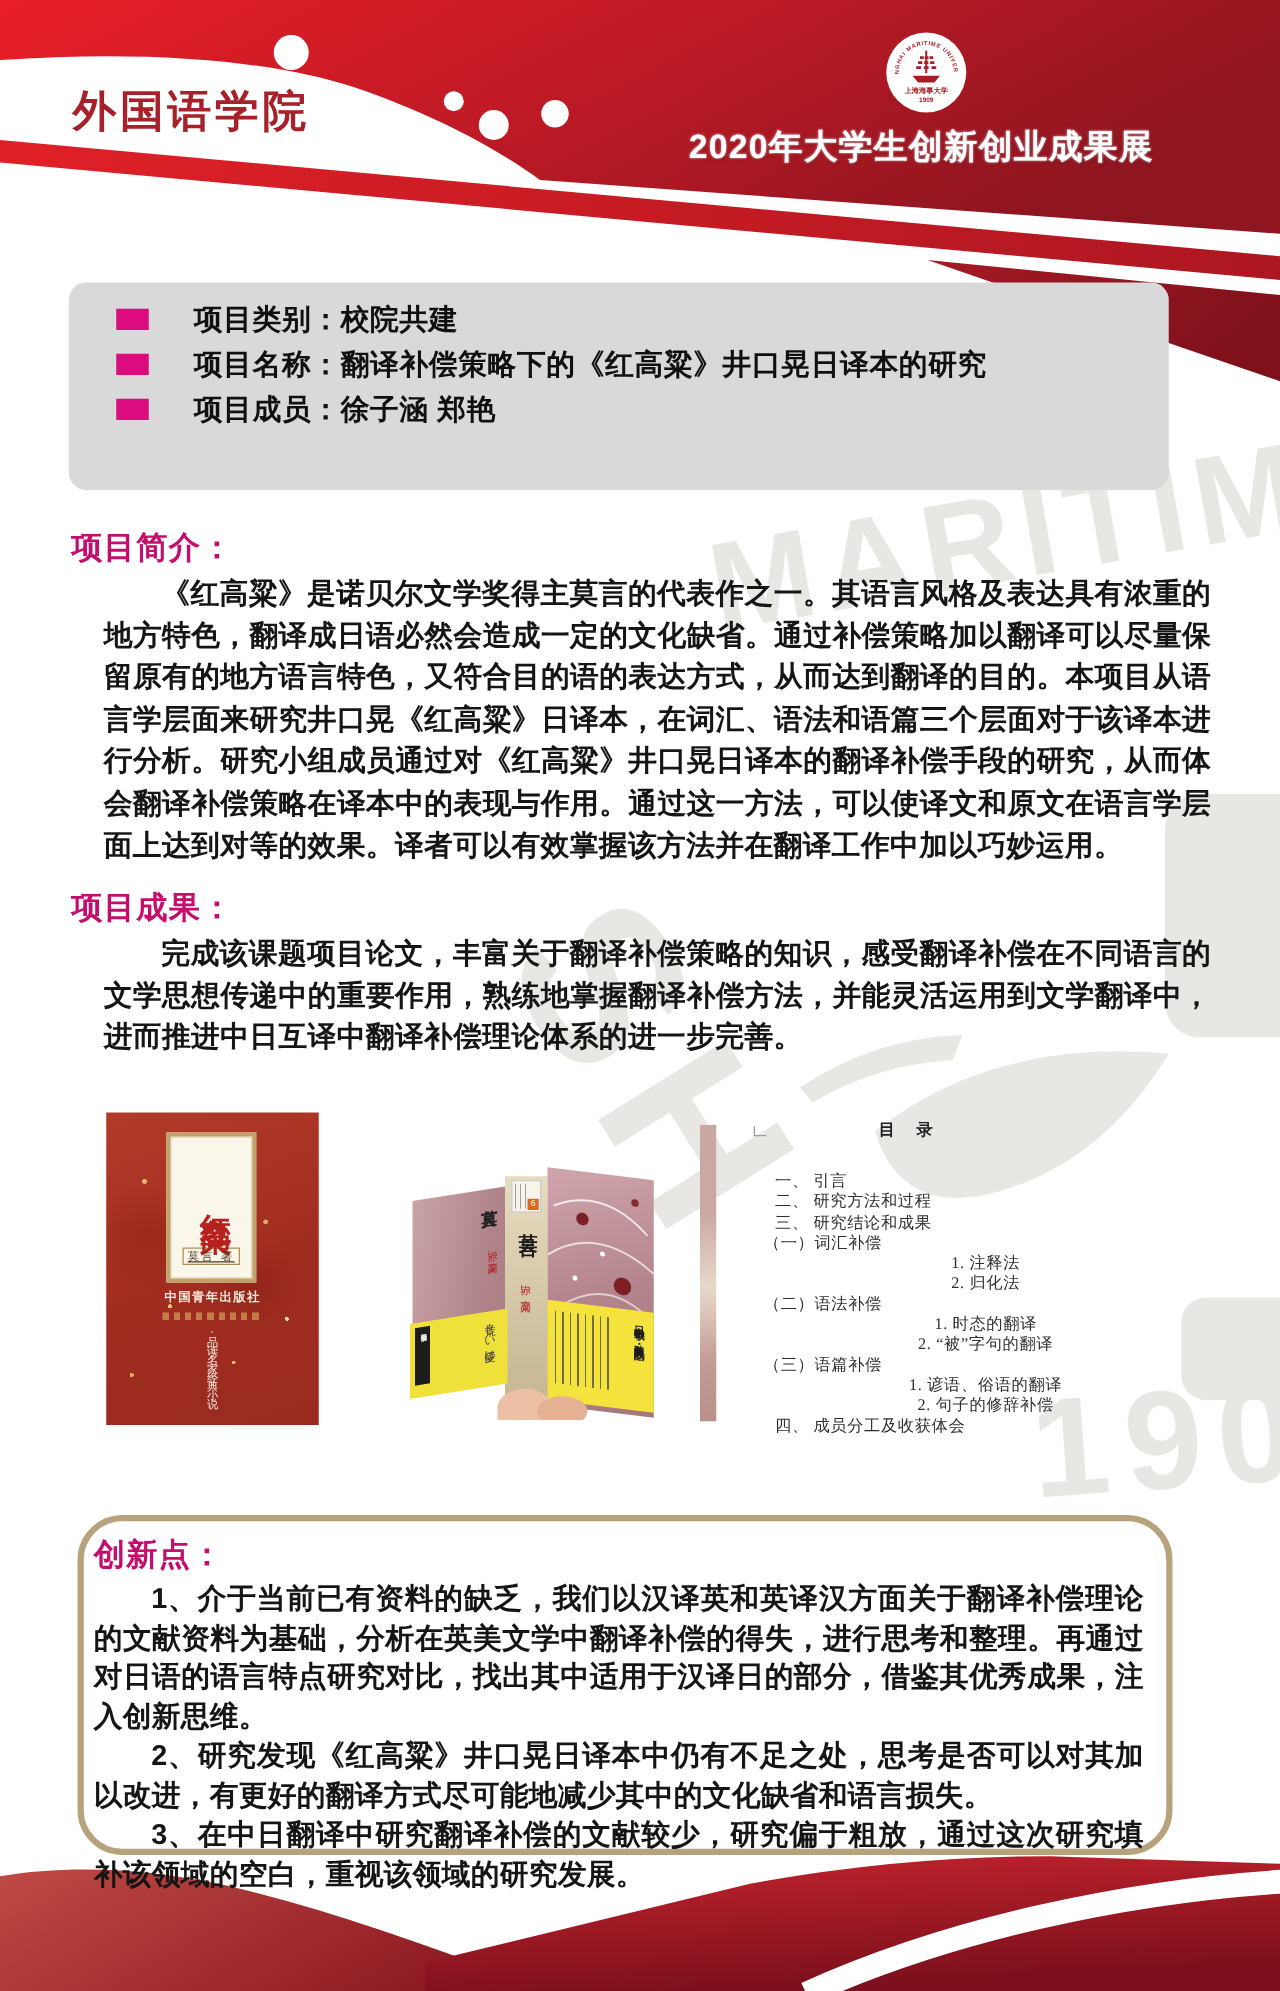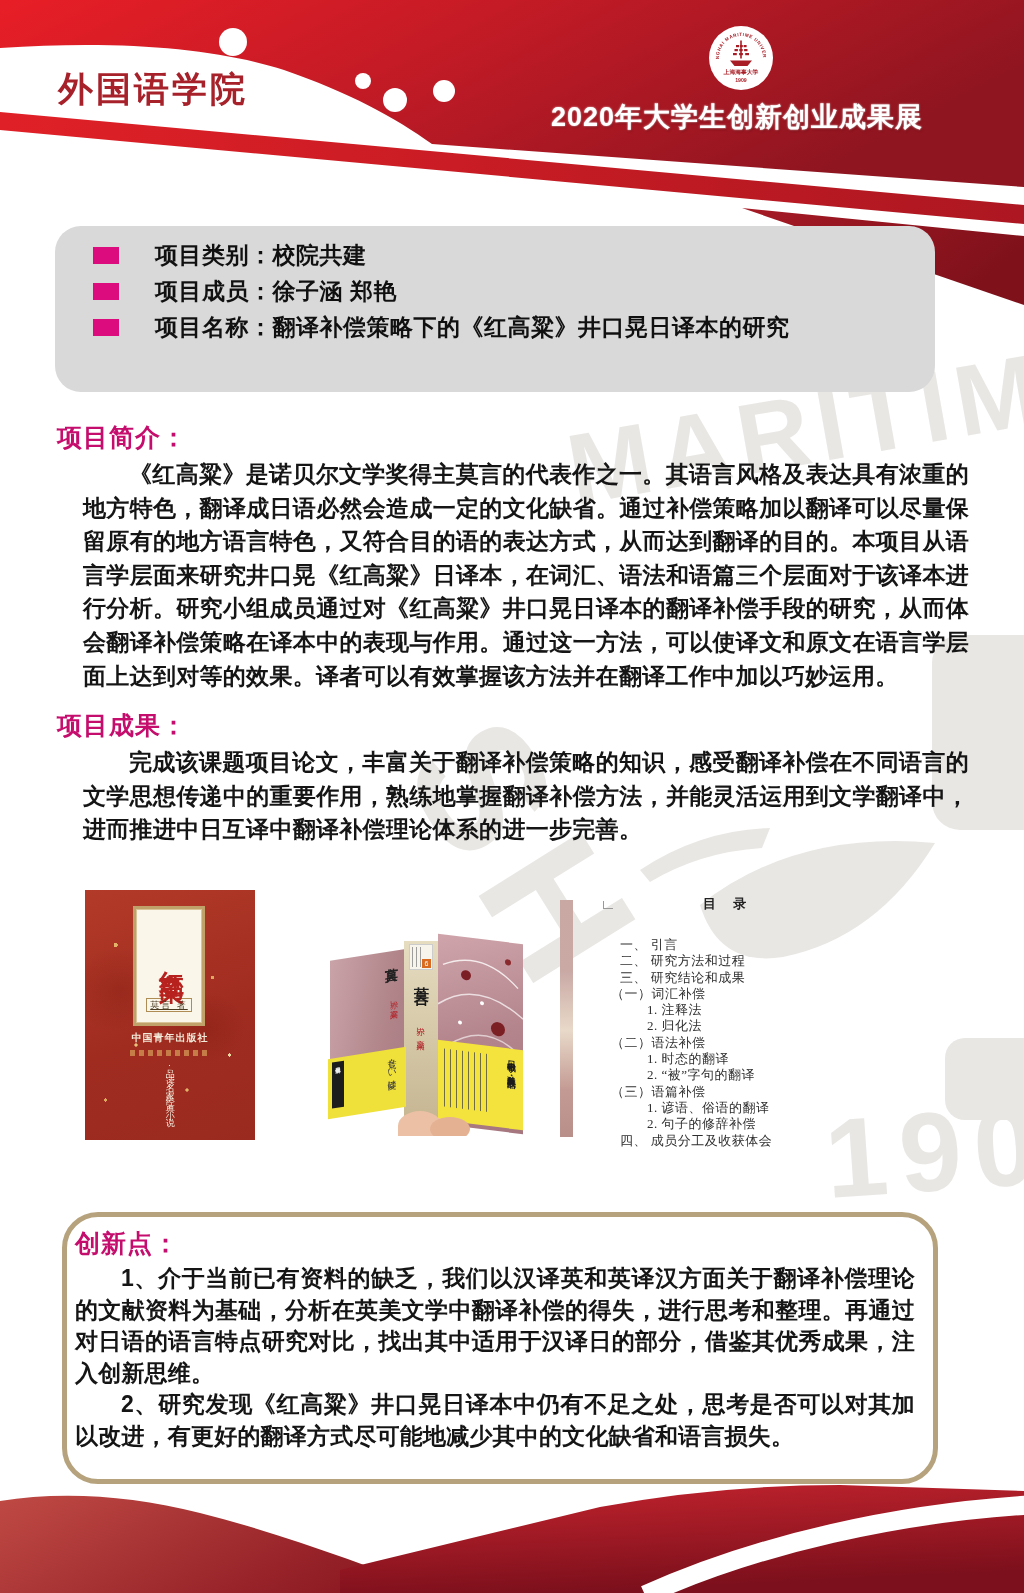--- a/index.html
+++ b/index.html
@@ -10,21 +10,21 @@
   .college{position:absolute;left:58px;top:66px;z-index:3;font-size:35px;font-weight:bold;
     color:#a7212a;letter-spacing:3px;}
   .banner-title{position:absolute;left:551px;top:99px;z-index:3;font-size:27px;font-weight:bold;
     color:#ffffff;letter-spacing:1px;white-space:nowrap;
     text-shadow:0 0 2px rgba(255,255,255,.85),1px 2px 2px rgba(90,10,15,.35);}
   #logo-svg{position:absolute;left:708px;top:25px;z-index:3;}
   
   #wm-svg{position:absolute;left:0;top:340px;z-index:0;pointer-events:none;}
   
   .info-box{position:absolute;left:55px;top:226px;width:880px;height:166px;background:#d9d9d9;
-    border-radius:26px;z-index:2;padding-top:11px;box-sizing:border-box;}
+    border-radius:14px;z-index:2;padding-top:11px;box-sizing:border-box;}
   .info-row{display:flex;align-items:center;height:36px;padding-left:38px;}
   .bullet{width:26px;height:17px;background:#dc0b7e;margin-right:36px;flex:none;}
   .info-text{font-size:23px;font-weight:700;color:#101010;letter-spacing:.5px;}
   
   .sec-head{position:absolute;z-index:1;font-size:25px;font-weight:bold;color:#c50d6d;letter-spacing:1px;}
   .sec-body{position:absolute;z-index:1;width:886px;font-size:23px;line-height:33.6px;font-weight:700;
     color:#151515;text-align:justify;text-indent:2em;letter-spacing:.3px;margin-left:26px;}
   
   .fig-cover{position:absolute;left:85px;top:890px;width:170px;height:250px;z-index:1;overflow:hidden;
     background:
@@ -99,21 +99,21 @@
     border-radius:50%;z-index:3;}
   .page-strip{position:absolute;left:560px;top:900px;width:13px;height:237px;z-index:1;
     background:linear-gradient(180deg,#c9a7a3,#caa9a5 30%,#e8d9c9 55%,#c49b94 80%,#b98f8a);}
   
   .fig-toc{position:absolute;left:585px;top:895px;width:345px;z-index:1;
     font-family:"Liberation Serif",serif;color:#2f2f2f;}
   .toc-corner{position:absolute;left:18px;top:6px;width:9px;height:7px;
     border-left:1.5px solid #9a9a9a;border-bottom:1.5px solid #9a9a9a;}
   .toc-title{margin-left:118px;font-size:13px;letter-spacing:7px;font-weight:600;color:#222;}
   .toc-list{margin-top:24px;font-size:13px;line-height:16.3px;letter-spacing:.5px;}
-  .ti0{padding-left:35px;} .ti1{padding-left:26px;} .ti2{padding-left:62px;}
+  .ti0{padding-left:35px;} .ti1{padding-left:26px;} .ti2{padding-left:62px;text-align:center;}
   
   .innov-box{position:absolute;left:62px;top:1212px;width:876px;height:272px;background:#fff;
     border:5px solid #b6a37d;border-radius:36px;z-index:2;box-sizing:border-box;padding:10px 18px 0 8px;}
   .innov-head{font-size:25px;font-weight:bold;color:#c50d6d;letter-spacing:1px;margin-bottom:3px;}
   .innov-p{font-size:23px;line-height:31.5px;font-weight:700;color:#151515;text-align:justify;
     text-indent:2em;margin:0;letter-spacing:.2px;}
   
   #ftr-svg{position:absolute;left:0;top:1463px;z-index:1;}
 </style>
 </head>
@@ -184,25 +184,25 @@
   <div class="college">外国语学院</div>
   <div class="banner-title">2020年大学生创新创业成果展</div>
 
   <div class="info-box">
     <div class="info-row">
       <span class="bullet"></span>
       <span class="info-text">项目类别：校院共建</span>
     </div>
     <div class="info-row">
       <span class="bullet"></span>
-      <span class="info-text">项目成员：徐子涵 郑艳</span>
+      <span class="info-text">项目名称：翻译补偿策略下的《红高粱》井口晃日译本的研究</span>
     </div>
     <div class="info-row">
       <span class="bullet"></span>
-      <span class="info-text">项目名称：翻译补偿策略下的《红高粱》井口晃日译本的研究</span>
+      <span class="info-text">项目成员：徐子涵 郑艳</span>
     </div>
   </div>
 
   <div class="sec-head" style="left:57px;top:421px;">项目简介：</div>
   <div class="sec-body" style="left:57px;top:458px;">《红高粱》是诺贝尔文学奖得主莫言的代表作之一。其语言风格及表达具有浓重的地方特色，翻译成日语必然会造成一定的文化缺省。通过补偿策略加以翻译可以尽量保留原有的地方语言特色，又符合目的语的表达方式，从而达到翻译的目的。本项目从语言学层面来研究井口晃《红高粱》日译本，在词汇、语法和语篇三个层面对于该译本进行分析。研究小组成员通过对《红高粱》井口晃日译本的翻译补偿手段的研究，从而体会翻译补偿策略在译本中的表现与作用。通过这一方法，可以使译文和原文在语言学层面上达到对等的效果。译者可以有效掌握该方法并在翻译工作中加以巧妙运用。</div>
 
   <div class="sec-head" style="left:57px;top:709px;">项目成果：</div>
   <div class="sec-body" style="left:57px;top:746px;">完成该课题项目论文，丰富关于翻译补偿策略的知识，感受翻译补偿在不同语言的文学思想传递中的重要作用，熟练地掌握翻译补偿方法，并能灵活运用到文学翻译中，进而推进中日互译中翻译补偿理论体系的进一步完善。</div>
 
   <div class="fig-cover">
@@ -275,20 +275,21 @@
       <div class="ti2">1. 谚语、俗语的翻译</div>
       <div class="ti2">2. 句子的修辞补偿</div>
       <div class="ti0">四、 成员分工及收获体会</div>
     </div>
   </div>
 
   <div class="innov-box">
     <div class="innov-head">创新点：</div>
     <p class="innov-p">1、介于当前已有资料的缺乏，我们以汉译英和英译汉方面关于翻译补偿理论的文献资料为基础，分析在英美文学中翻译补偿的得失，进行思考和整理。再通过对日语的语言特点研究对比，找出其中适用于汉译日的部分，借鉴其优秀成果，注入创新思维。</p>
     <p class="innov-p">2、研究发现《红高粱》井口晃日译本中仍有不足之处，思考是否可以对其加以改进，有更好的翻译方式尽可能地减少其中的文化缺省和语言损失。</p>
+    <p class="innov-p">3、在中日翻译中研究翻译补偿的文献较少，研究偏于粗放，通过这次研究填补该领域的空白，重视该领域的研究发展。</p>
   </div>
 
   <svg id="ftr-svg" width="1024" height="130" viewBox="0 0 1024 130">
     <defs>
       <linearGradient id="gHill" x1="0" y1="0" x2="1" y2="0.4">
         <stop offset="0" stop-color="#bf4a44"></stop>
           <stop offset="1" stop-color="#8e1a23"></stop>
       </linearGradient>
       <linearGradient id="gMass" x1="0" y1="0" x2="0.3" y2="1">
         <stop offset="0" stop-color="#c5242e"></stop>

